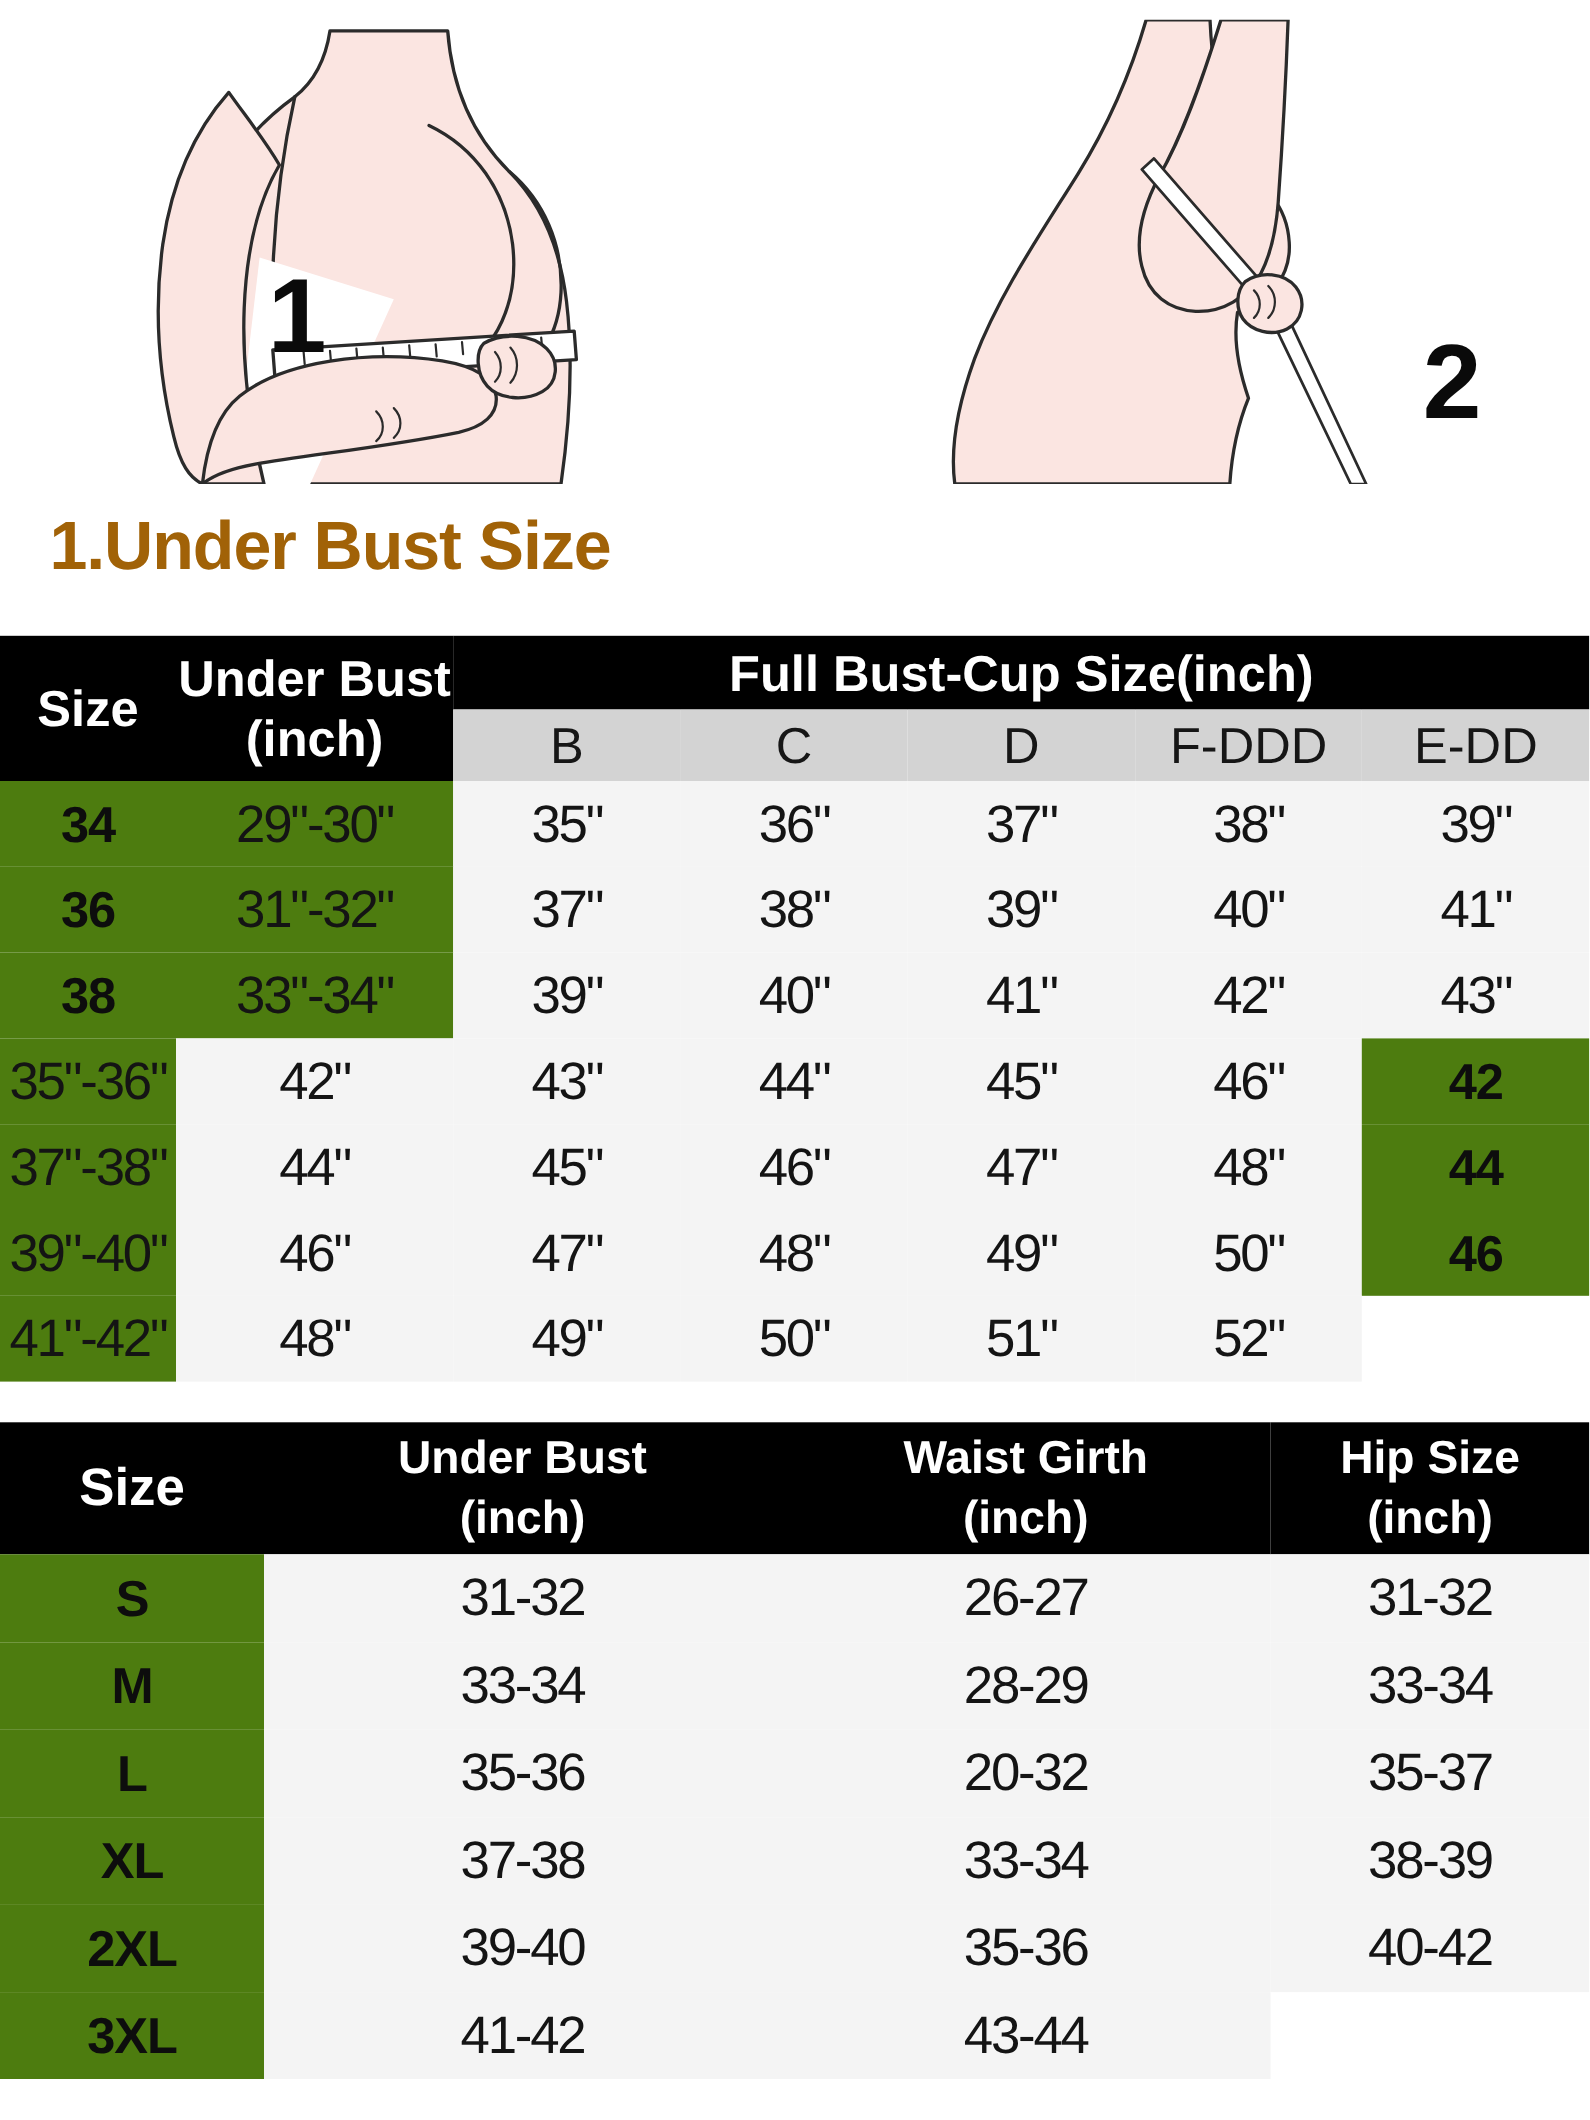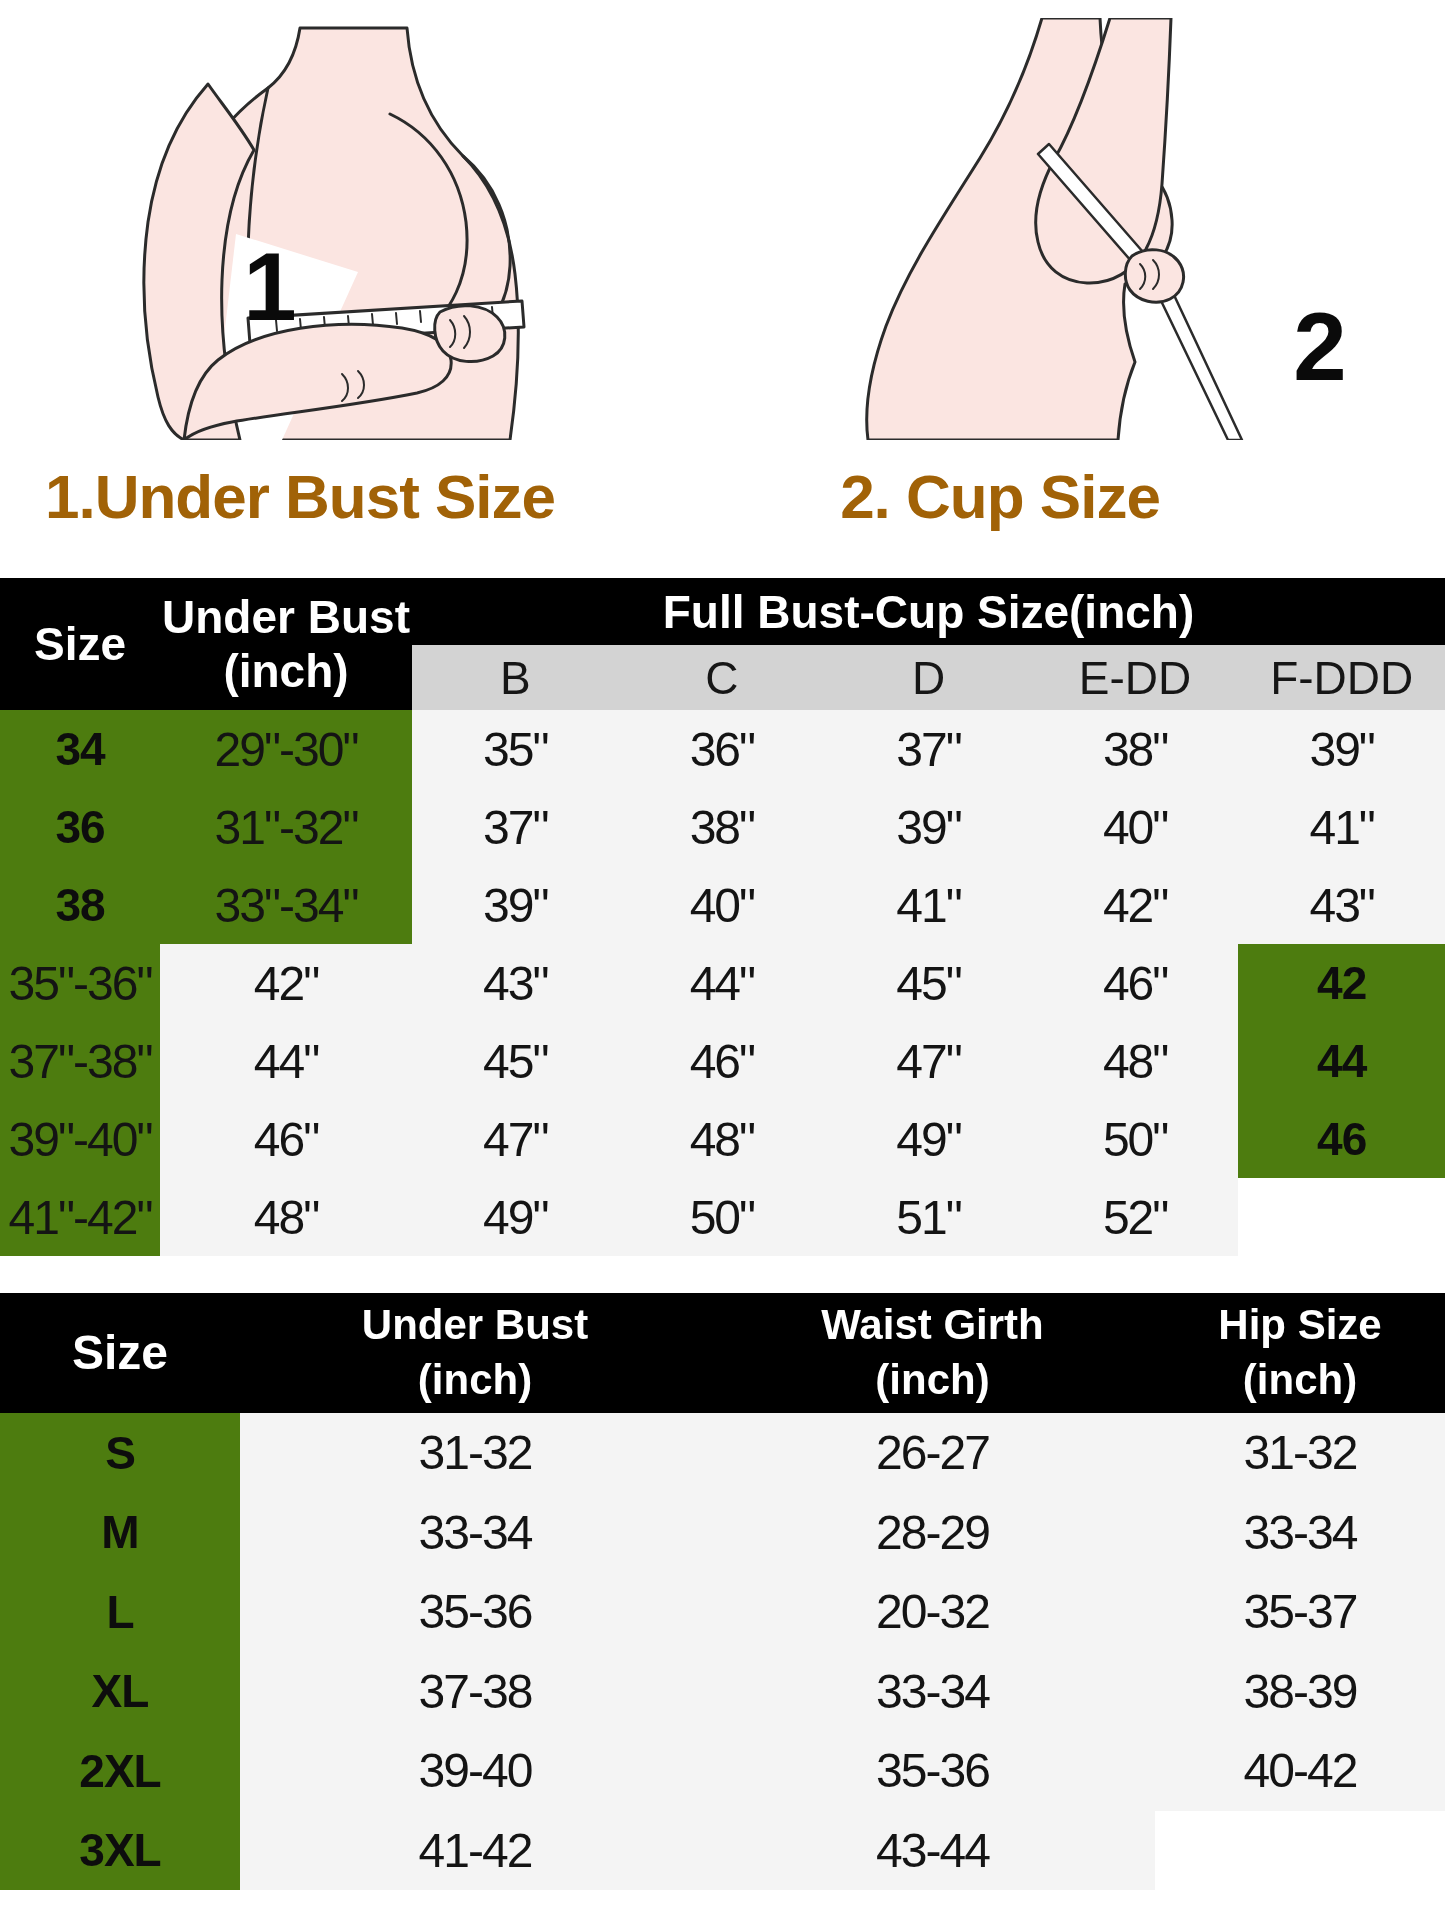--- a/index.html
+++ b/index.html
@@ -91,35 +91,34 @@
 
       <path d="M372,264 L448,422 L462,422 L386,260 Z" fill="#ffffff" stroke-width="2.5"></path>
 
       <path d="M352,238 C366,228 388,230 398,243 C408,256 404,274 390,281 C376,288 358,283 350,272 C343,262 344,246 352,238 Z" fill="#fbe5e1"></path>
       <path d="M360,246 C367,253 367,264 360,271 M373,242 C381,250 381,263 373,271" fill="none" stroke-width="2"></path>
     </g>
     <text x="540" y="362" text-anchor="middle" font-size="96" font-weight="bold" fill="#0a0a0a">2</text>
   </svg>
 
   <div id="cap1" class="caption">1.Under Bust Size</div>
-  <div id="cap2" class="caption">2. Cup Size</div>
 
   <div class="cup-table">
     <div class="cell hblack ct-size">Size</div>
     <div class="cell hblack ct-ub">
       <div>Under Bust</div>
       <div>(inch)</div>
     </div>
     <div class="cell hblack ct-fb">Full Bust-Cup Size(inch)</div>
 
     <div class="cell ct-cup">B</div>
     <div class="cell ct-cup">C</div>
     <div class="cell ct-cup">D</div>
+    <div class="cell ct-cup">F-DDD</div>
     <div class="cell ct-cup">E-DD</div>
-    <div class="cell ct-cup">F-DDD</div>
 
     <div class="cell g sz">34</div>
     <div class="cell g val">29"-30"</div>
     <div class="cell l val">35"</div>
     <div class="cell l val">36"</div>
     <div class="cell l val">37"</div>
     <div class="cell l val">38"</div>
     <div class="cell l val">39"</div>
 
     <div class="cell g sz">36</div>

